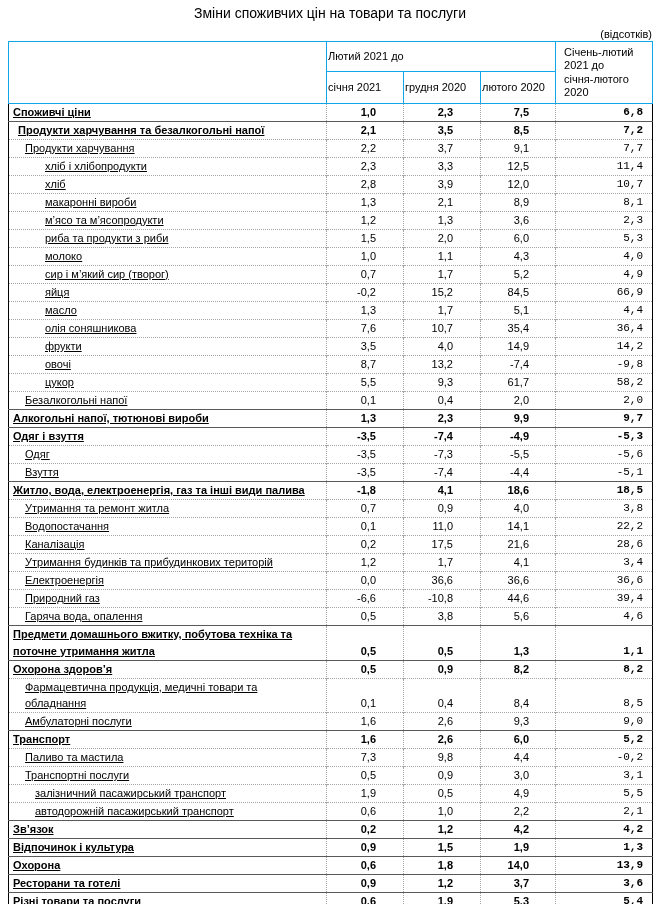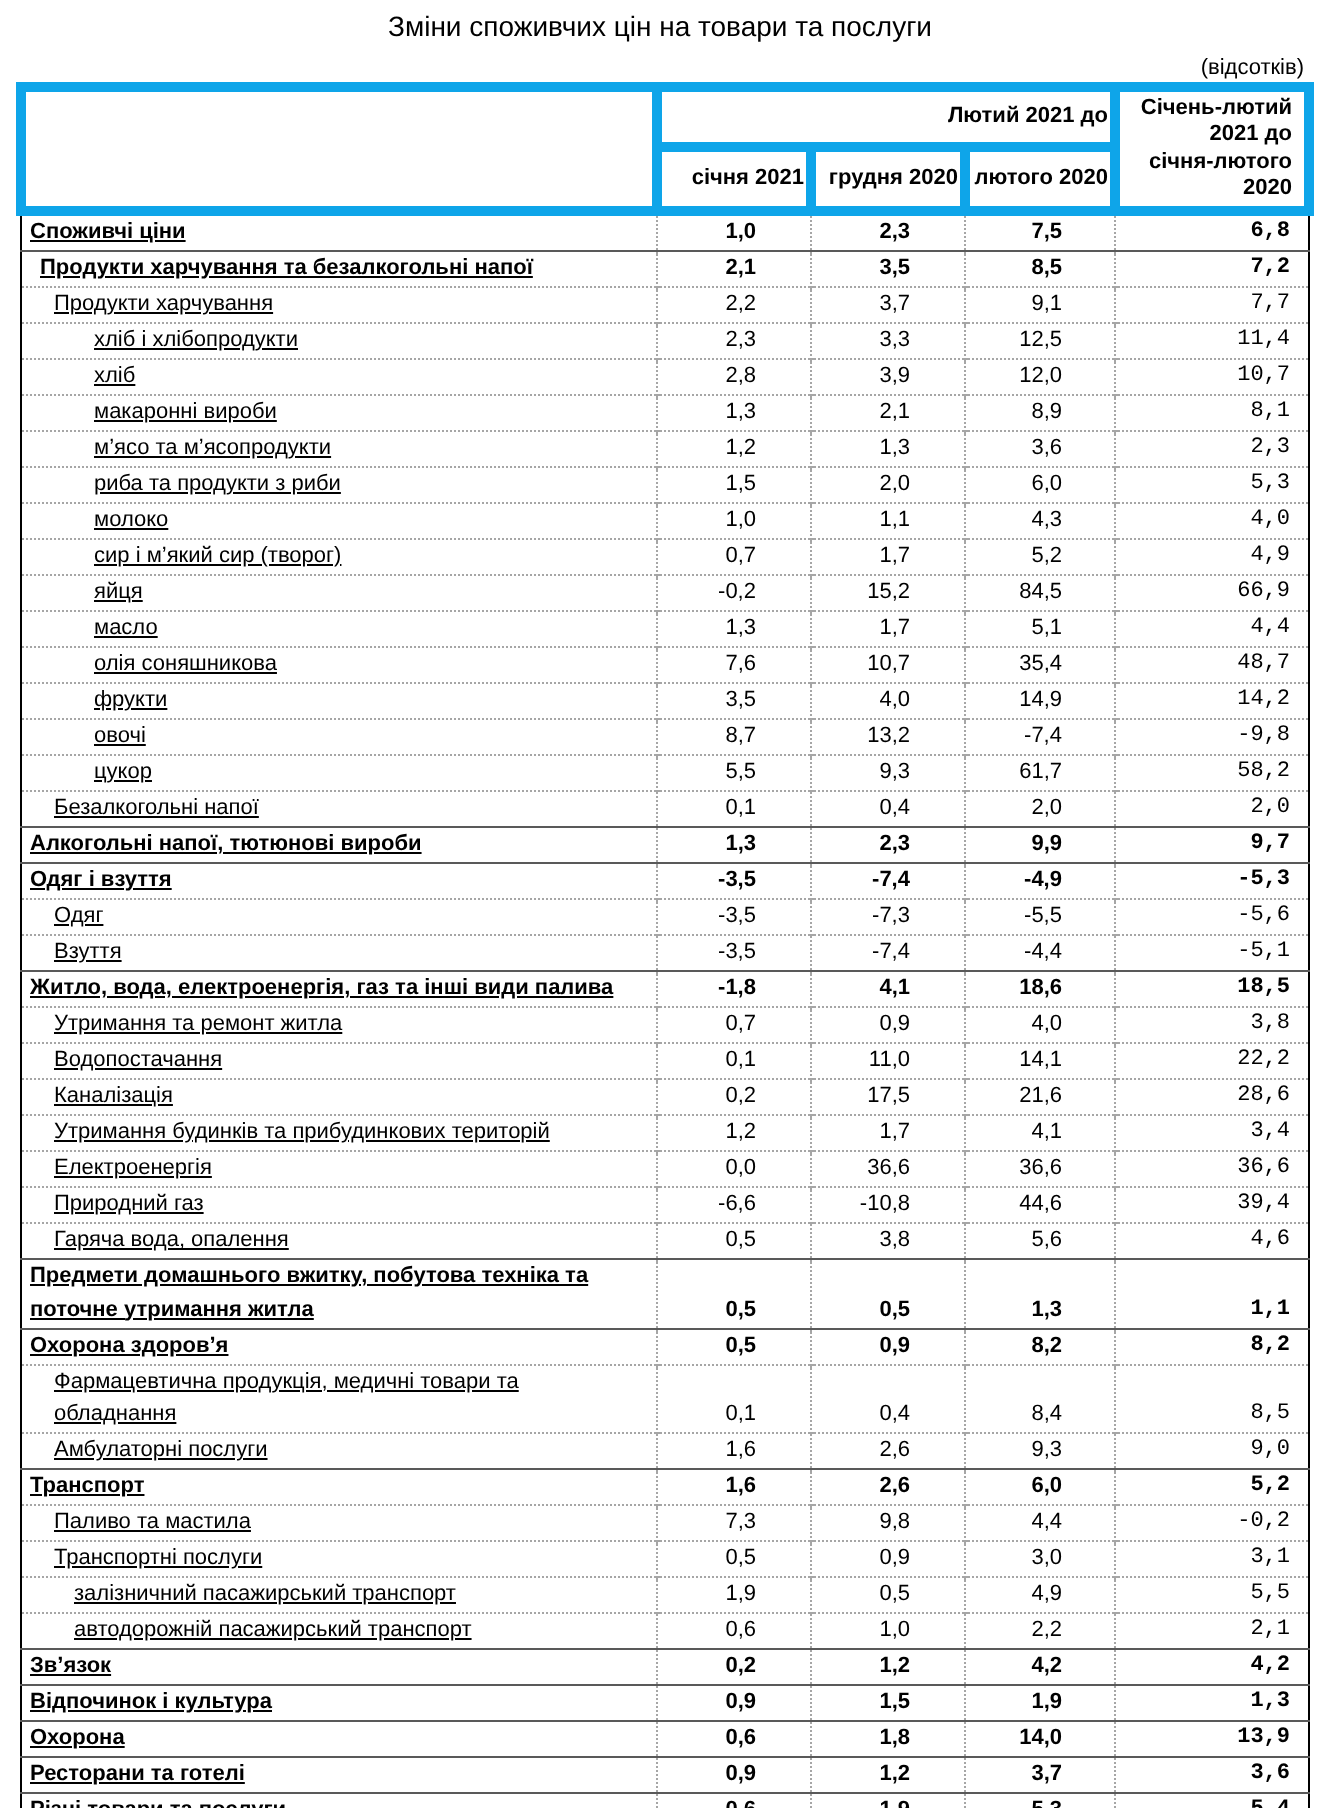--- a/index.html
+++ b/index.html
@@ -23,24 +23,24 @@
     font-size: 11px;
   }
   table.price-table {
     table-layout: fixed;
     border-collapse: collapse;
     width: 644px;
     margin: 0 8px;
     border: 1px solid #000;
   }
   thead th {
-    border: 5px solid #0ea5e9;
-    font-weight: bold;
+    border: 1px solid #0ea5e9;
+    font-weight: normal;
     font-size: 11px;
-    text-align: right;
+    text-align: left;
     vertical-align: middle;
     padding: 1px;
     line-height: 13.5px;
   }
   th.group-head { height: 30px; }
   tr.sub-head th { height: 32px; }
   th.period-col .wrap {
     display: block;
     margin: 0 auto;
     max-width: 80px;
@@ -181,21 +181,21 @@
         <td class="num c0">1,3</td>
         <td class="num c1">1,7</td>
         <td class="num c2">5,1</td>
         <td class="num c3">4,4</td>
       </tr>
       <tr class="lvl3">
         <td class="label">олія соняшникова</td>
         <td class="num c0">7,6</td>
         <td class="num c1">10,7</td>
         <td class="num c2">35,4</td>
-        <td class="num c3">48,7</td>
+        <td class="num c3">36,4</td>
       </tr>
       <tr class="lvl3">
         <td class="label">фрукти</td>
         <td class="num c0">3,5</td>
         <td class="num c1">4,0</td>
         <td class="num c2">14,9</td>
         <td class="num c3">14,2</td>
       </tr>
       <tr class="lvl3">
         <td class="label">овочі</td>

